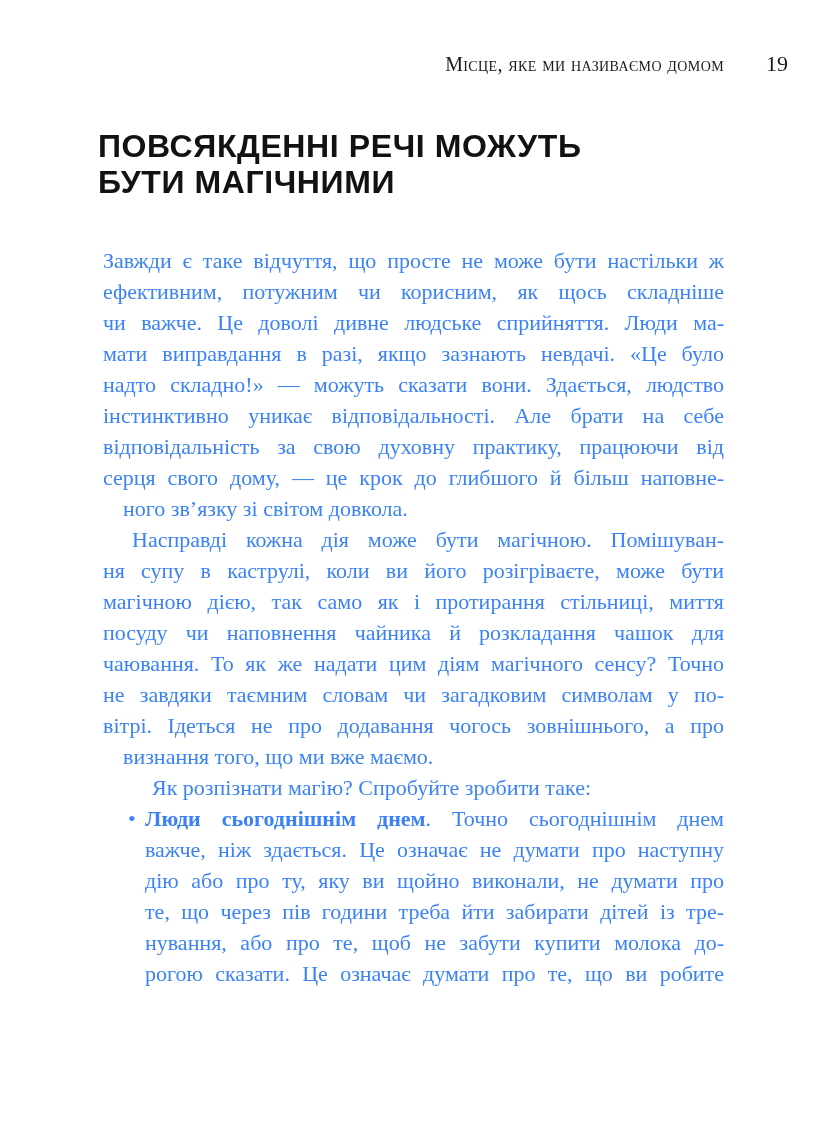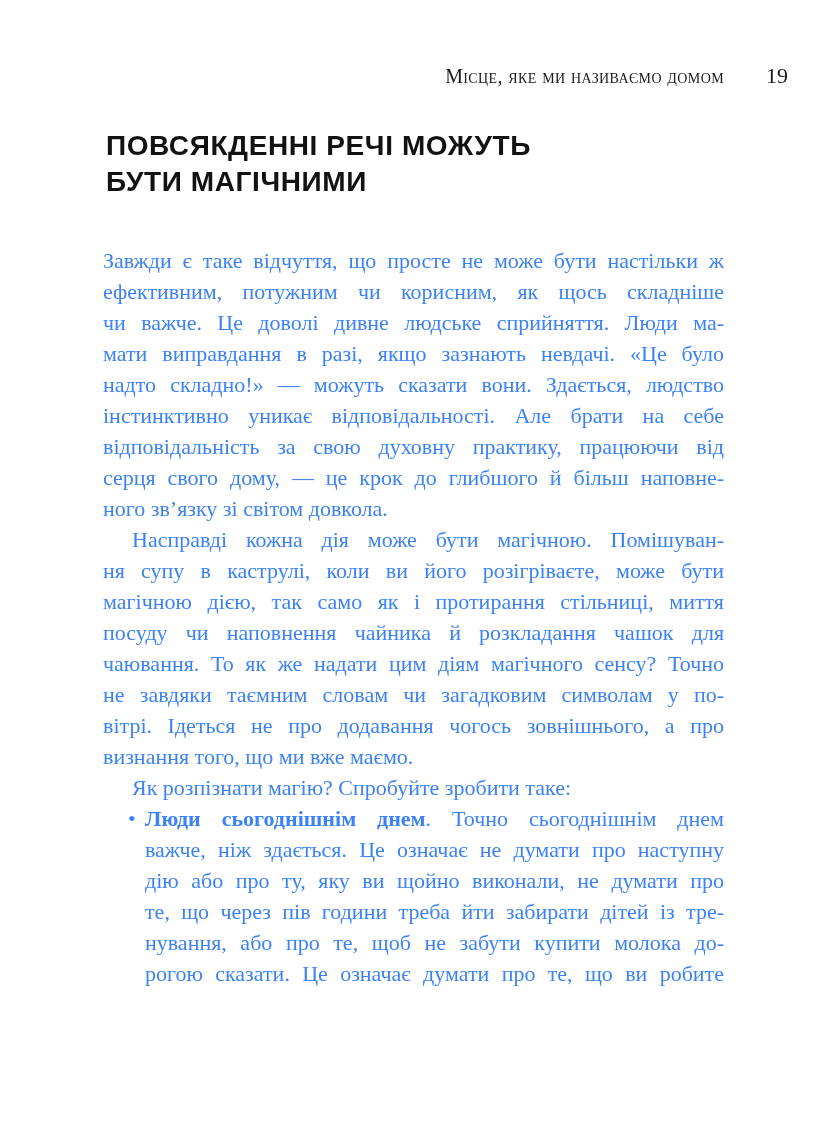--- a/index.html
+++ b/index.html
@@ -20,43 +20,42 @@
   .running-head {
     position: absolute;
     left: 103px;
     top: 51px;
     width: 685px;
     display: flex;
     align-items: baseline;
     font-family: "Liberation Serif", serif;
     font-size: 20px;
     color: #1a1a1a;
-    margin-top: 12px;
   }
   .rh-title {
     flex: 1;
     text-align: right;
     font-variant: small-caps;
     letter-spacing: 0.4px;
     white-space: nowrap;
   }
   .rh-folio {
     width: 64px;
     text-align: right;
     font-size: 22px;
   }
 
   
   .chapter-title {
     position: absolute;
-    left: 106px;
+    left: 98px;
     top: 128px;
     margin: 0;
     font-family: "Liberation Sans", sans-serif;
-    font-size: 28px;
+    font-size: 32px;
     line-height: 36px;
     font-weight: bold;
     letter-spacing: 0.6px;
     color: #121212;
   }
   .t-line { display: block; white-space: nowrap; }
 
   
   .body-text {
     position: absolute;
@@ -67,21 +66,21 @@
     font-size: 22px;
     line-height: 31px;
     color: #3b82f6;
   }
   .paragraph { margin: 0; }
   .line {
     text-align: justify;
     text-align-last: justify;
     white-space: normal;
   }
-  .line.end { text-align-last: left; }
+  .line.end { text-align-last: left; margin-left: 20px; }
   .line.indent { text-indent: 29px; }
 
   .bullet-item { padding-left: 42px; }
   .b-first { position: relative; }
   .bullet-glyph {
     position: absolute;
     left: -17px;
     top: 0;
   }
   .lead-bold { font-weight: bold; }

